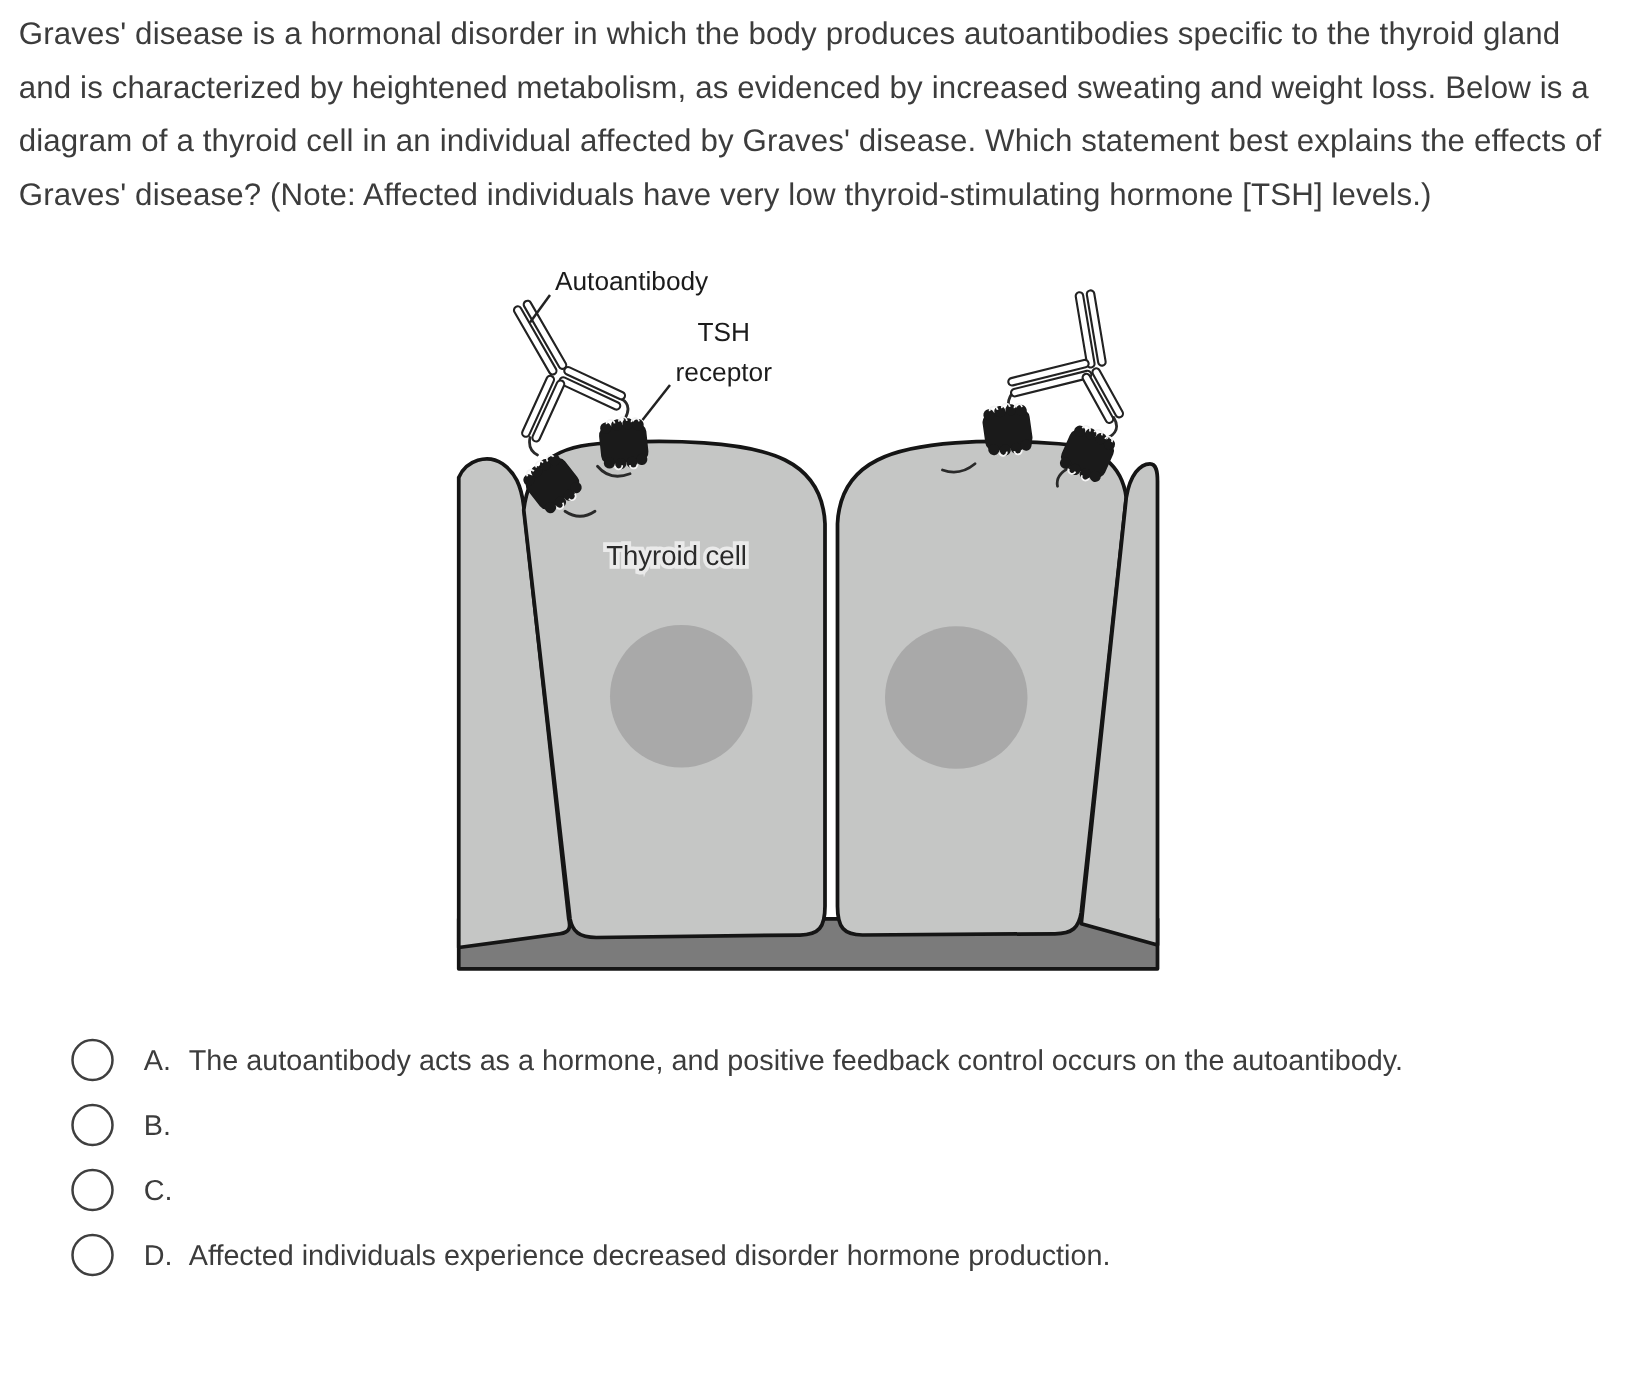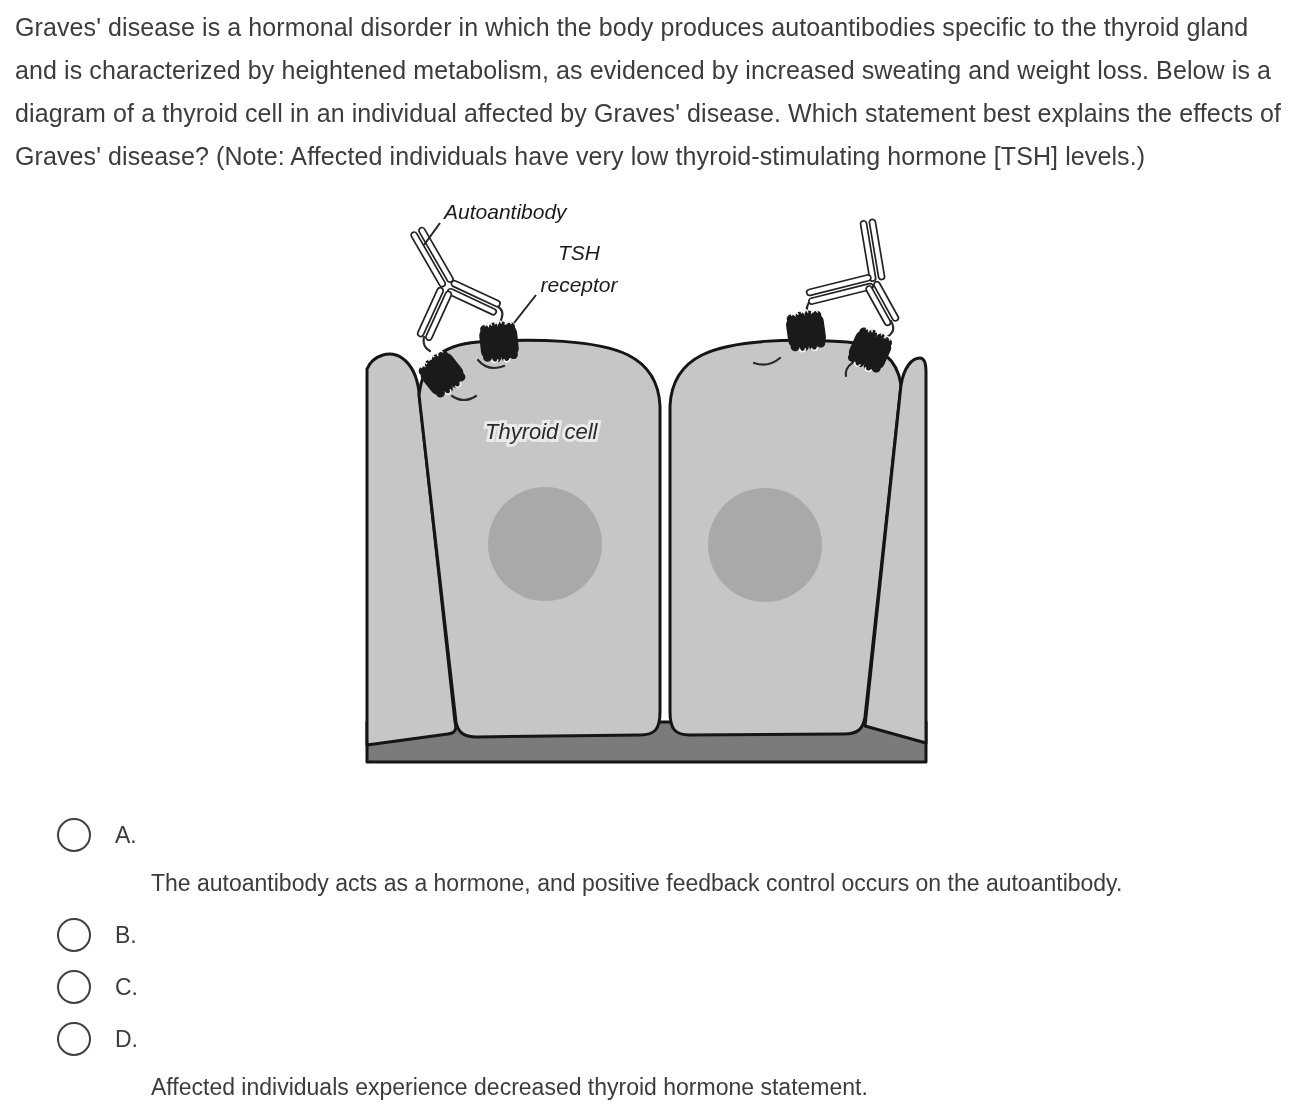--- a/index.html
+++ b/index.html
@@ -12,45 +12,44 @@
     font-family:"Liberation Sans", sans-serif;
     color:#3c3c3c;
   }
   .question {
     font-size:25px;
     line-height:43px;
     max-width:1282px;
     letter-spacing:0.1px;
   }
   .diagram-wrap {
-    margin:14px 0 0 345px;
+    margin:27px 0 0 345px;
     width:575px;
     height:576px;
-    font-style:italic;
   }
   .diagram-wrap svg { display:block; }
   .options { margin-top:46px; }
   .option {
     display:flex;
     align-items:flex-start;
     margin-bottom:9px;
     font-size:23px;
     line-height:43px;
   }
   .radio {
     width:30px; height:30px;
     border:2px solid #3f3f3f;
     border-radius:50%;
     background:#fff;
     margin:4px 24px 0 42px;
     flex:0 0 auto;
     cursor:pointer;
   }
   .letter { width:36px; flex:0 0 auto; }
-  .opt-text { max-width:1152px;margin-top:48px; }
+  .opt-text { max-width:1152px; }
   svg text { font-family:"Liberation Sans", sans-serif; }
 </style>
 </head>
 <body>
 
 <div class="question">Graves' disease is a hormonal disorder in which the body produces autoantibodies specific to the thyroid gland and is characterized by heightened metabolism, as evidenced by increased sweating and weight loss.  Below is a diagram of a thyroid cell in an individual affected by Graves' disease.  Which statement best explains the effects of Graves' disease?  (Note:  Affected individuals have very low thyroid-stimulating hormone [TSH] levels.)</div>
 
 <div class="diagram-wrap">
   <svg width="575" height="576" viewBox="0 0 575 576">
     <defs>
@@ -139,15 +138,15 @@
     <div class="radio"></div>
     <div class="letter">B.</div>
   </div>
   <div class="option">
     <div class="radio"></div>
     <div class="letter">C.</div>
   </div>
   <div class="option">
     <div class="radio"></div>
     <div class="letter">D.</div>
-    <div class="opt-text">Affected individuals experience decreased thyroid hormone statement.</div>
+    <div class="opt-text">Affected individuals experience decreased disorder hormone production.</div>
   </div>
 </div>
 
 </body></html>

